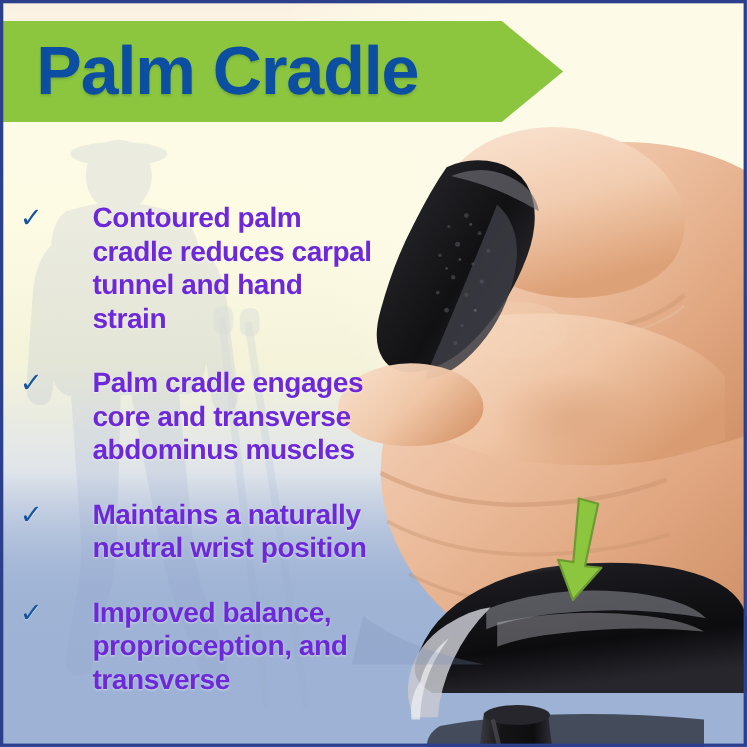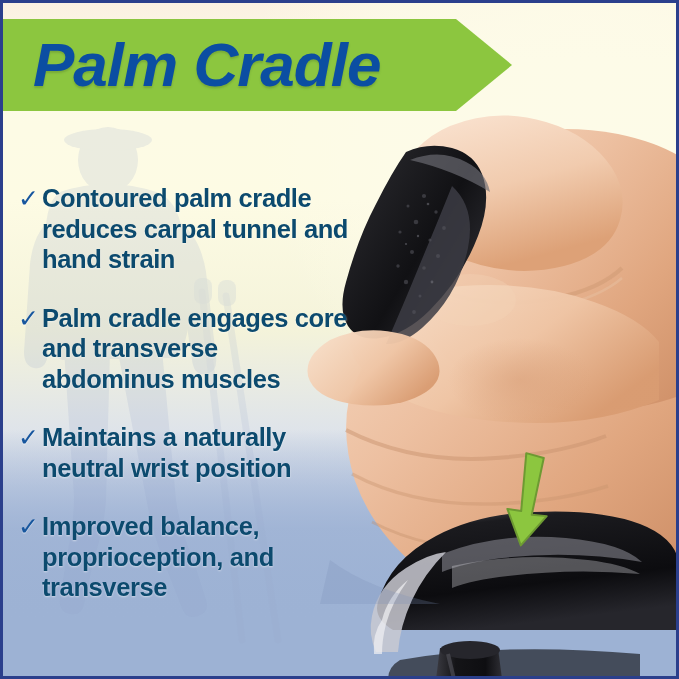--- a/index.html
+++ b/index.html
@@ -78,21 +78,20 @@
     position: absolute;
     left: 33px; top: 26px;
     z-index: 21;
     font-size: 62px;
     font-weight: bold;
     letter-spacing: -1px;
     color: #0b4ea2;
     line-height: 78px;
     white-space: nowrap;
     text-shadow: 0 2px 2px rgba(60,90,40,0.25);
-    font-style: italic;
   }
 
   
   .photo {
     position: absolute;
     left: 0; top: 0;
     width: 679px; height: 679px;
     z-index: 10;
   }
   .photo svg { display:block; width:679px; height:679px; }
@@ -116,23 +115,24 @@
     font-size: 25px;
     line-height: 31px;
     font-weight: normal;
     text-shadow: 0 1px 1px rgba(255,255,255,0.55);
   }
   .bullet .btext {
     flex: 1 1 auto;
     font-size: 25.5px;
     font-weight: bold;
     line-height: 30.5px;
-    color: #0c4a6e;
+    color: #6d28d9;
     letter-spacing: -0.4px;
     text-shadow: 0 1px 2px rgba(255,255,255,0.5);
+    margin-left: 42px;
   }
 
   
   .down-arrow {
     position: absolute;
     left: 500px; top: 450px;
     width: 56px; height: 100px;
     z-index: 40;
   }
   .down-arrow svg { display:block; width:100%; height:100%; }

